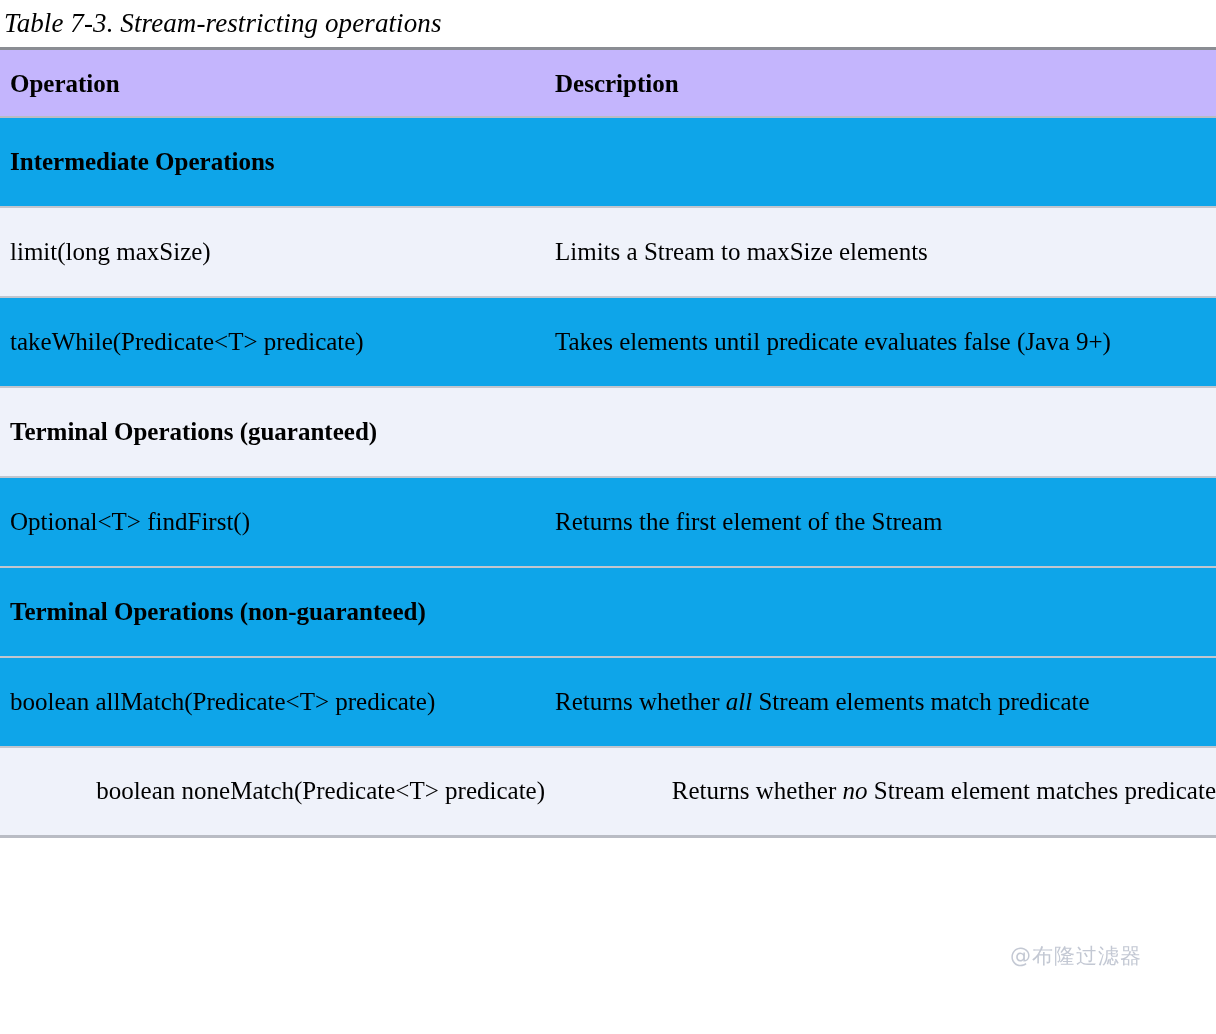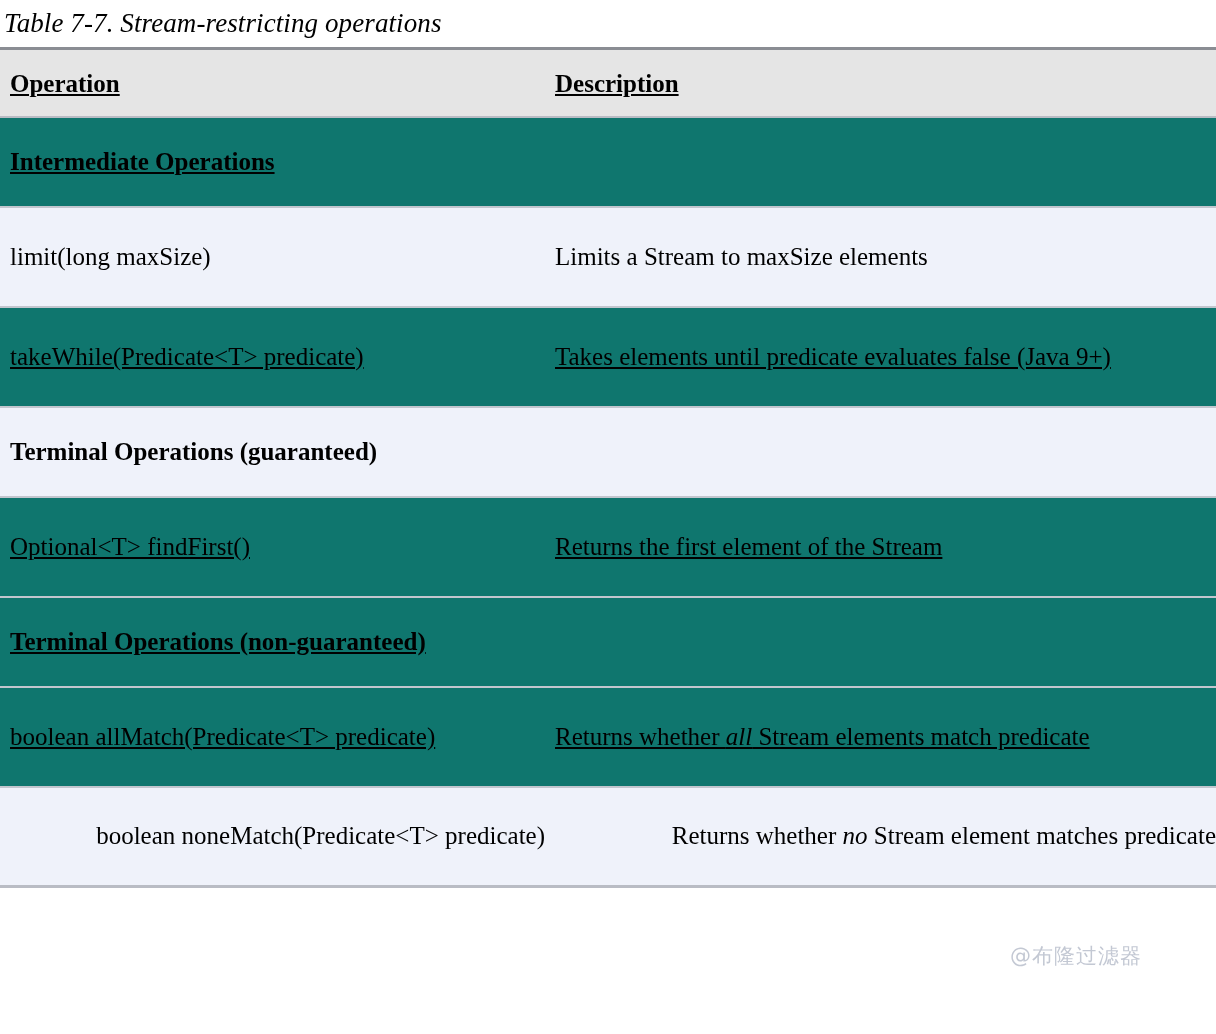--- a/index.html
+++ b/index.html
@@ -40,58 +40,57 @@
     width: 1216px;
     border-collapse: collapse;
     table-layout: fixed;
     font-size: 25px;
   }
 
   table.data-table col.c-op   { width: 545px; }
   table.data-table col.c-desc { width: 671px; }
 
   thead tr.header-row {
-    background: #e5e5e5;
-    text-decoration: underline;
+    background: #c4b5fd;
   }
   thead tr.header-row th {
     border-top: 3px solid #8a8d93;
     border-bottom: 2px solid #b9bcc4;
     font-weight: bold;
     font-size: 25px;
     text-align: left;
     padding: 18px 0 16px 10px;
     height: 68px;
     box-sizing: border-box;
     vertical-align: middle;
     white-space: nowrap;
   }
 
   tbody td,
   tbody th {
     border-bottom: 2px solid #c2c6ce;
     text-align: left;
     vertical-align: middle;
     padding: 0 0 0 10px;
-    height: 100px;
+    height: 90px;
     box-sizing: border-box;
     font-weight: normal;
     font-size: 25px;
     white-space: nowrap;
   }
 
   
   tr.section-row th.section-cell {
     font-weight: bold;
     font-size: 25px;
     padding-left: 10px;
     height: 90px;
   }
 
-  tr.bg-white    { background: #0f766e; text-decoration: underline; }
+  tr.bg-white    { background: #0ea5e9; }
   tr.bg-tint     { background: #eff2fa; }
 
   tr.last-row td { border-bottom: 3px solid #b9bcc4; text-align: right; }
 
   em.emph {
     font-style: italic;
   }
 
   
   .watermark {
@@ -105,21 +104,21 @@
     letter-spacing: 1px;
     pointer-events: none;
     white-space: nowrap;
   }
 </style>
 </head>
 <body>
 
 <div class="page">
 
-  <div class="table-caption">Table 7-7. Stream-restricting operations</div>
+  <div class="table-caption">Table 7-3. Stream-restricting operations</div>
 
   <table class="data-table">
     <colgroup>
       <col class="c-op">
       <col class="c-desc">
     </colgroup>
     <thead>
       <tr class="header-row">
         <th>Operation</th>
         <th>Description</th>

